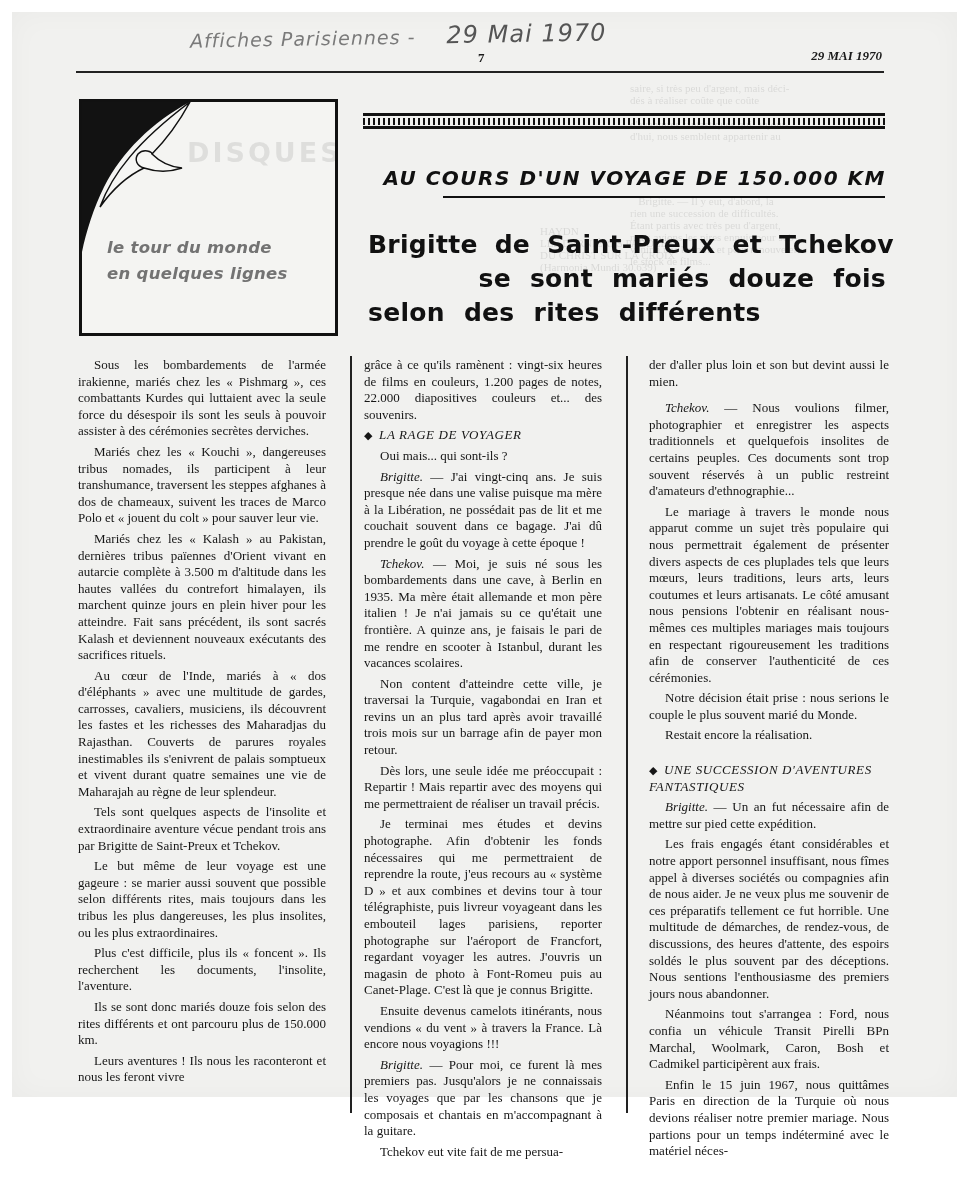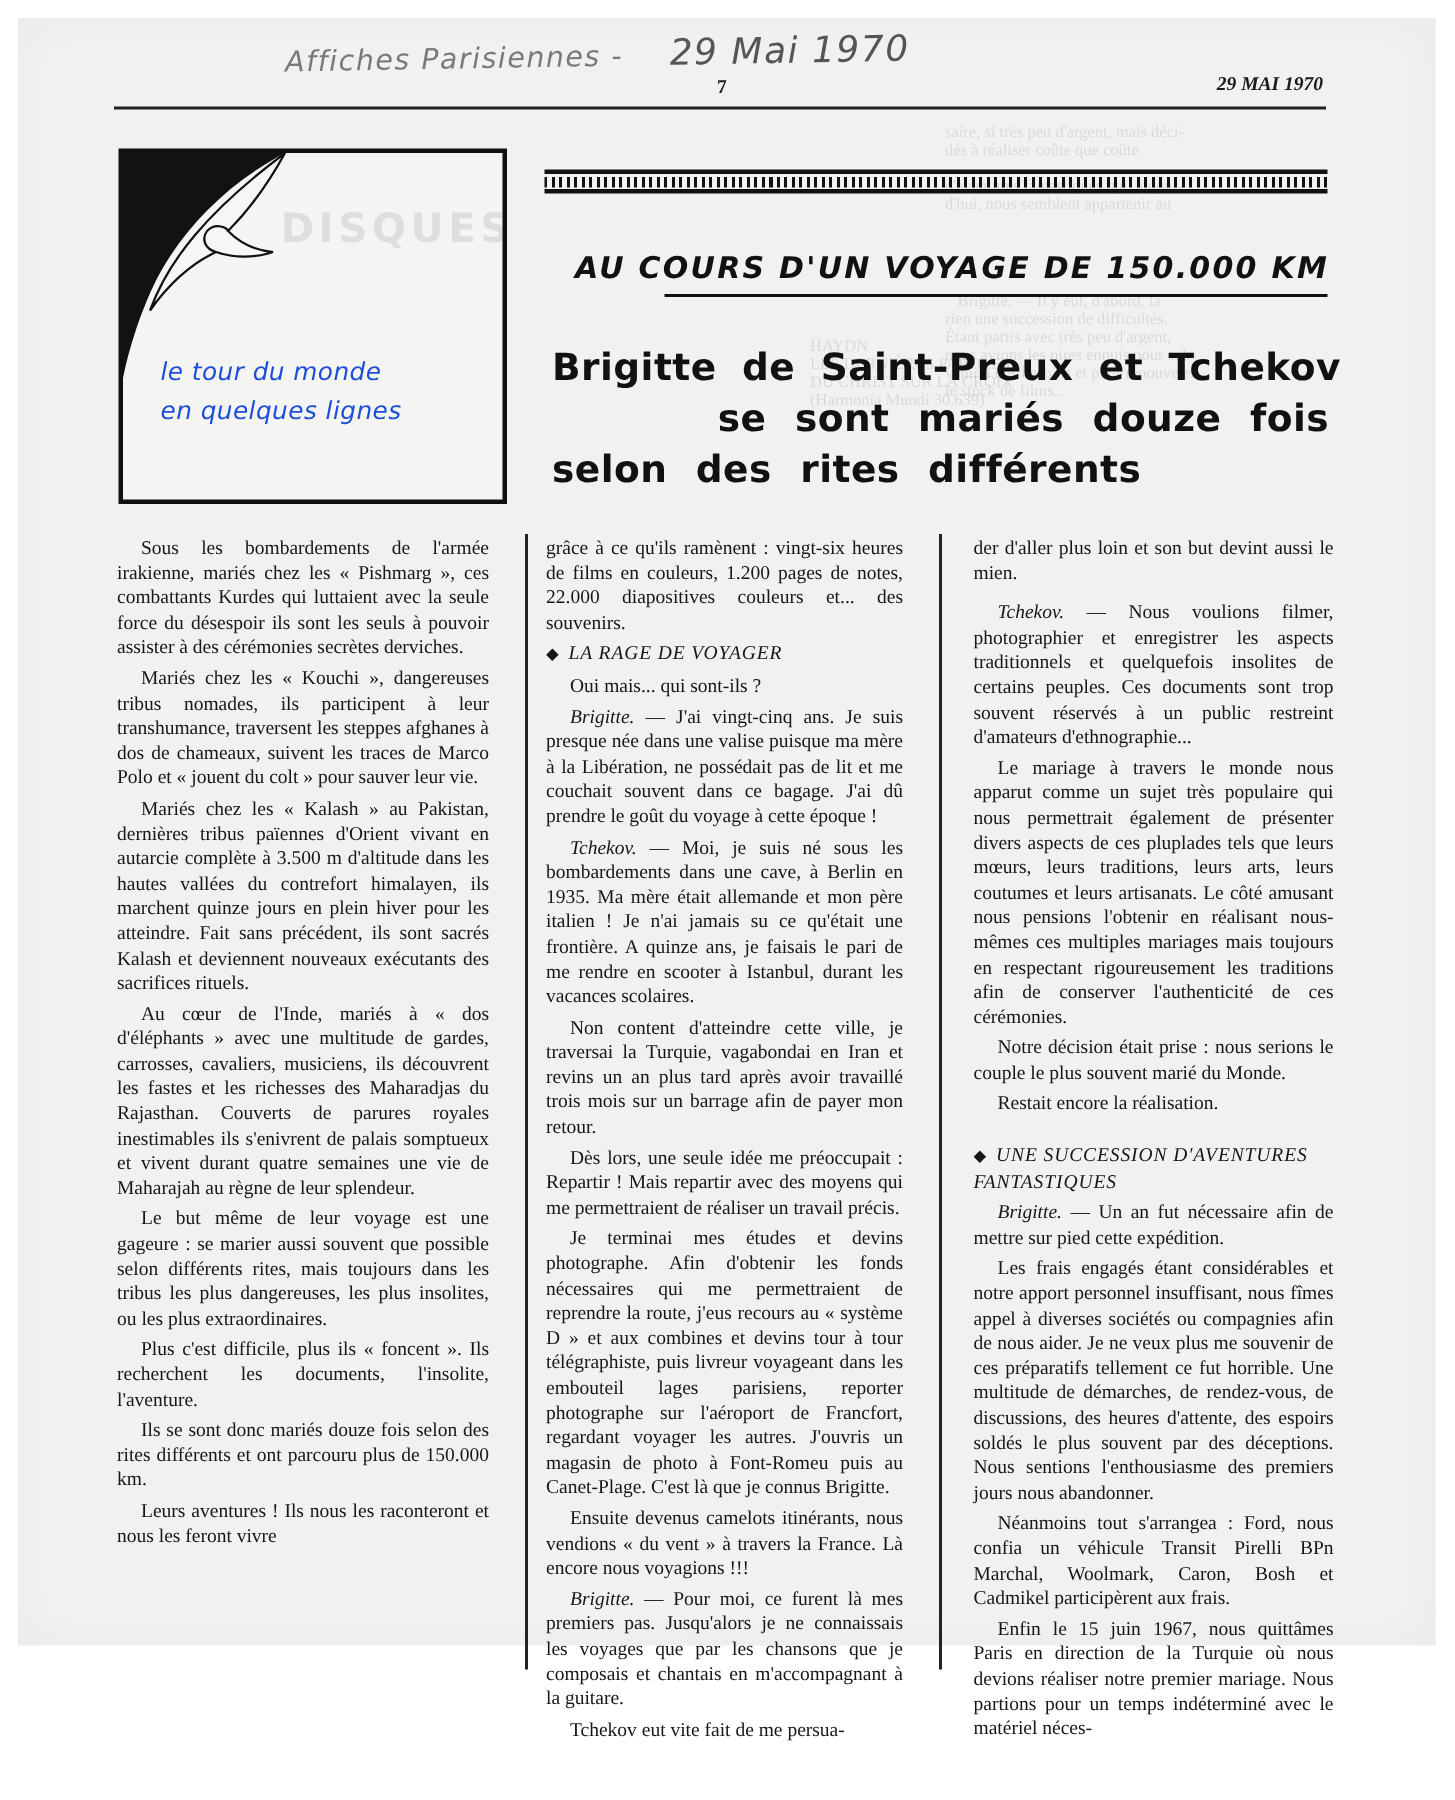--- a/index.html
+++ b/index.html
@@ -32,22 +32,22 @@
   .top-rule { position:absolute; left:76px; top:71px; width:808px; height:2px; background:#222; }
 
   
   .teaser {
     position:absolute; left:79px; top:99px; width:253px; height:231px;
     border:3px solid #111; background:#f4f4f2; overflow:hidden;
   }
   .teaser svg { position:absolute; left:0; top:0; }
   .teaser-text {
     position:absolute; left:25px; top:133px;
-    font-family:"DejaVu Sans", sans-serif; font-style:italic; font-weight:normal;
-    font-size:16.5px; line-height:26px; color:#1d4ed8; letter-spacing:0.3px;
+    font-family:"DejaVu Sans", sans-serif; font-style:italic; font-weight:bold;
+    font-size:16.5px; line-height:26px; color:#737373; letter-spacing:0.3px;
   }
   .ghost {
     position:absolute; font-family:"Liberation Serif", serif; color:rgba(0,0,0,0.10);
     font-size:11px; line-height:12px; white-space:pre; pointer-events:none;
   }
 
   
   .orn-rule { position:absolute; left:363px; top:113px; width:522px; height:16px; }
   .orn-rule .l1 { position:absolute; left:0; top:0; width:100%; height:3px; background:#111; }
   .orn-rule .ticks {
@@ -152,20 +152,21 @@
 </div>
 
 <div class="vrule v1"></div>
 <div class="vrule v2"></div>
 
 <div class="col col1">
   <p>Sous les bombardements de l'armée irakienne, mariés chez les « Pishmarg », ces combattants Kurdes qui luttaient avec la seule force du désespoir ils sont les seuls à pouvoir assister à des cérémonies secrètes derviches.</p>
   <p>Mariés chez les « Kouchi », dangereuses tribus nomades, ils participent à leur transhumance, traversent les steppes afghanes à dos de chameaux, suivent les traces de Marco Polo et « jouent du colt » pour sauver leur vie.</p>
   <p>Mariés chez les « Kalash » au Pakistan, dernières tribus païennes d'Orient vivant en autarcie complète à 3.500 m d'altitude dans les hautes vallées du contrefort himalayen, ils marchent quinze jours en plein hiver pour les atteindre. Fait sans précédent, ils sont sacrés Kalash et deviennent nouveaux exécutants des sacrifices rituels.</p>
   <p>Au cœur de l'Inde, mariés à « dos d'éléphants » avec une multitude de gardes, carrosses, cavaliers, musiciens, ils découvrent les fastes et les richesses des Maharadjas du Rajasthan. Couverts de parures royales inestimables ils s'enivrent de palais somptueux et vivent durant quatre semaines une vie de Maharajah au règne de leur splendeur.</p>
+  <p>Tels sont quelques aspects de l'insolite et extraordinaire aventure vécue pendant trois ans par Brigitte de Saint-Preux et Tchekov.</p>
   <p>Le but même de leur voyage est une gageure : se marier aussi souvent que possible selon différents rites, mais toujours dans les tribus les plus dangereuses, les plus insolites, ou les plus extraordinaires.</p>
   <p>Plus c'est difficile, plus ils « foncent ». Ils recherchent les documents, l'insolite, l'aventure.</p>
   <p>Ils se sont donc mariés douze fois selon des rites différents et ont parcouru plus de 150.000 km.</p>
   <p>Leurs aventures ! Ils nous les raconteront et nous les feront vivre</p>
 </div>
 
 <div class="col col2">
   <p class="noindent">grâce à ce qu'ils ramènent : vingt-six heures de films en couleurs, 1.200 pages de notes, 22.000 diapositives couleurs et... des souvenirs.</p>
   <p class="subhead">
     <span class="diamond">◆</span><span>LA RAGE DE VOYAGER</span>

